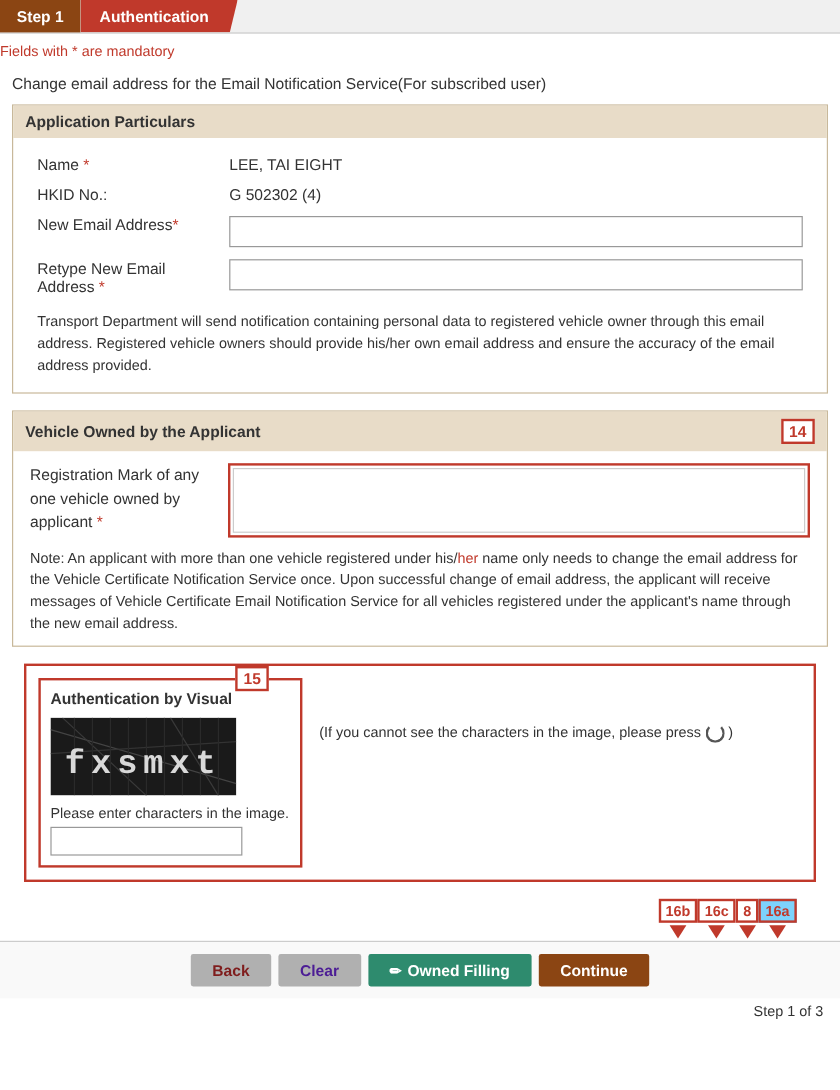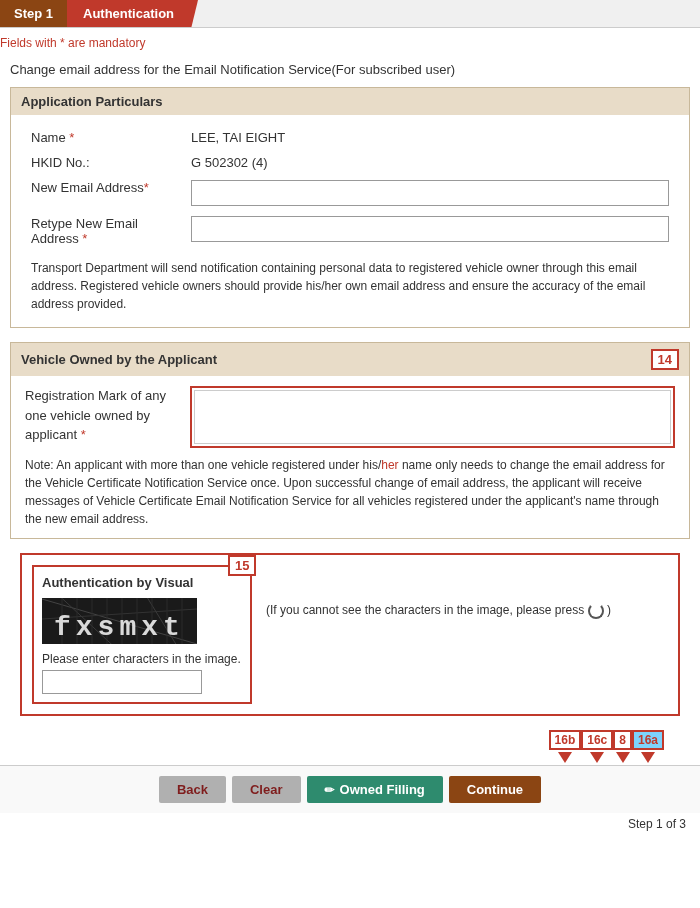--- a/index.html
+++ b/index.html
@@ -170,21 +170,21 @@
       padding: 8px;
       min-width: 220px;
     }
     .auth-section-header {
       font-weight: bold;
       font-size: 13px;
       margin-bottom: 8px;
     }
     .captcha-img {
       width: 155px;
-      height: 46px;
+      height: 65px;
       background: #e5e5e5;
       display: flex;
       align-items: center;
       justify-content: center;
       overflow: hidden;
       margin-bottom: 8px;
     }
     .captcha-input {
       width: 160px;
       border: 1px solid #999;
@@ -217,21 +217,21 @@
       border: none;
       cursor: pointer;
       border-radius: 2px;
     }
     .btn-back {
       background: #b0b0b0;
       color: #7f1d1d;
     }
     .btn-clear {
       background: #b0b0b0;
-      color: #7f1d1d;
+      color: #4c1d95;
     }
     .btn-form-filling {
       background: #2e8b6e;
       color: #fff;
       display: flex;
       align-items: center;
       gap: 5px;
     }
     .btn-continue {
       background: #8B4513;
@@ -347,21 +347,21 @@
         <input type="text" class="captcha-input" style="">
       </div>
       <div class="auth-right">
         <span>(If you cannot see the characters in the image, please press</span>
         <span style="display:inline-block;width:16px;height:16px;border:2px solid #555;border-top-color:transparent;border-radius:50%;vertical-align:middle;cursor:pointer;"></span>
         <span>)</span>
       </div>
     </div>
   </div>
 
-  <div style="position:absolute;top:2px;left:218px;border:2px solid #c0392b;color:#c0392b;font-weight:bold;font-size:13px;padding:1px 5px;background:#fff;z-index:2;">15</div>
+  <div style="position:absolute;top:2px;left:186px;border:2px solid #c0392b;color:#c0392b;font-weight:bold;font-size:13px;padding:1px 5px;background:#fff;z-index:2;">15</div>
 </div>
 
 <div style="display:flex;justify-content:flex-end;padding:0 36px 0 0;align-items:flex-end;margin-bottom:2px;">
   <div style="display:flex;flex-direction:column;align-items:center;gap:2px;">
     <span style="border:2px solid #c0392b;color:#c0392b;font-weight:bold;font-size:12px;padding:1px 4px;background:#fff;">16b</span>
     <span style="display:inline-block;width:0;height:0;border-left:7px solid transparent;border-right:7px solid transparent;border-top:11px solid #c0392b;"></span>
   </div>
   <div style="display:flex;flex-direction:column;align-items:center;gap:2px;">
     <span style="border:2px solid #c0392b;color:#c0392b;font-weight:bold;font-size:12px;padding:1px 4px;background:#fff;">16c</span>
     <span style="display:inline-block;width:0;height:0;border-left:7px solid transparent;border-right:7px solid transparent;border-top:11px solid #c0392b;"></span>

